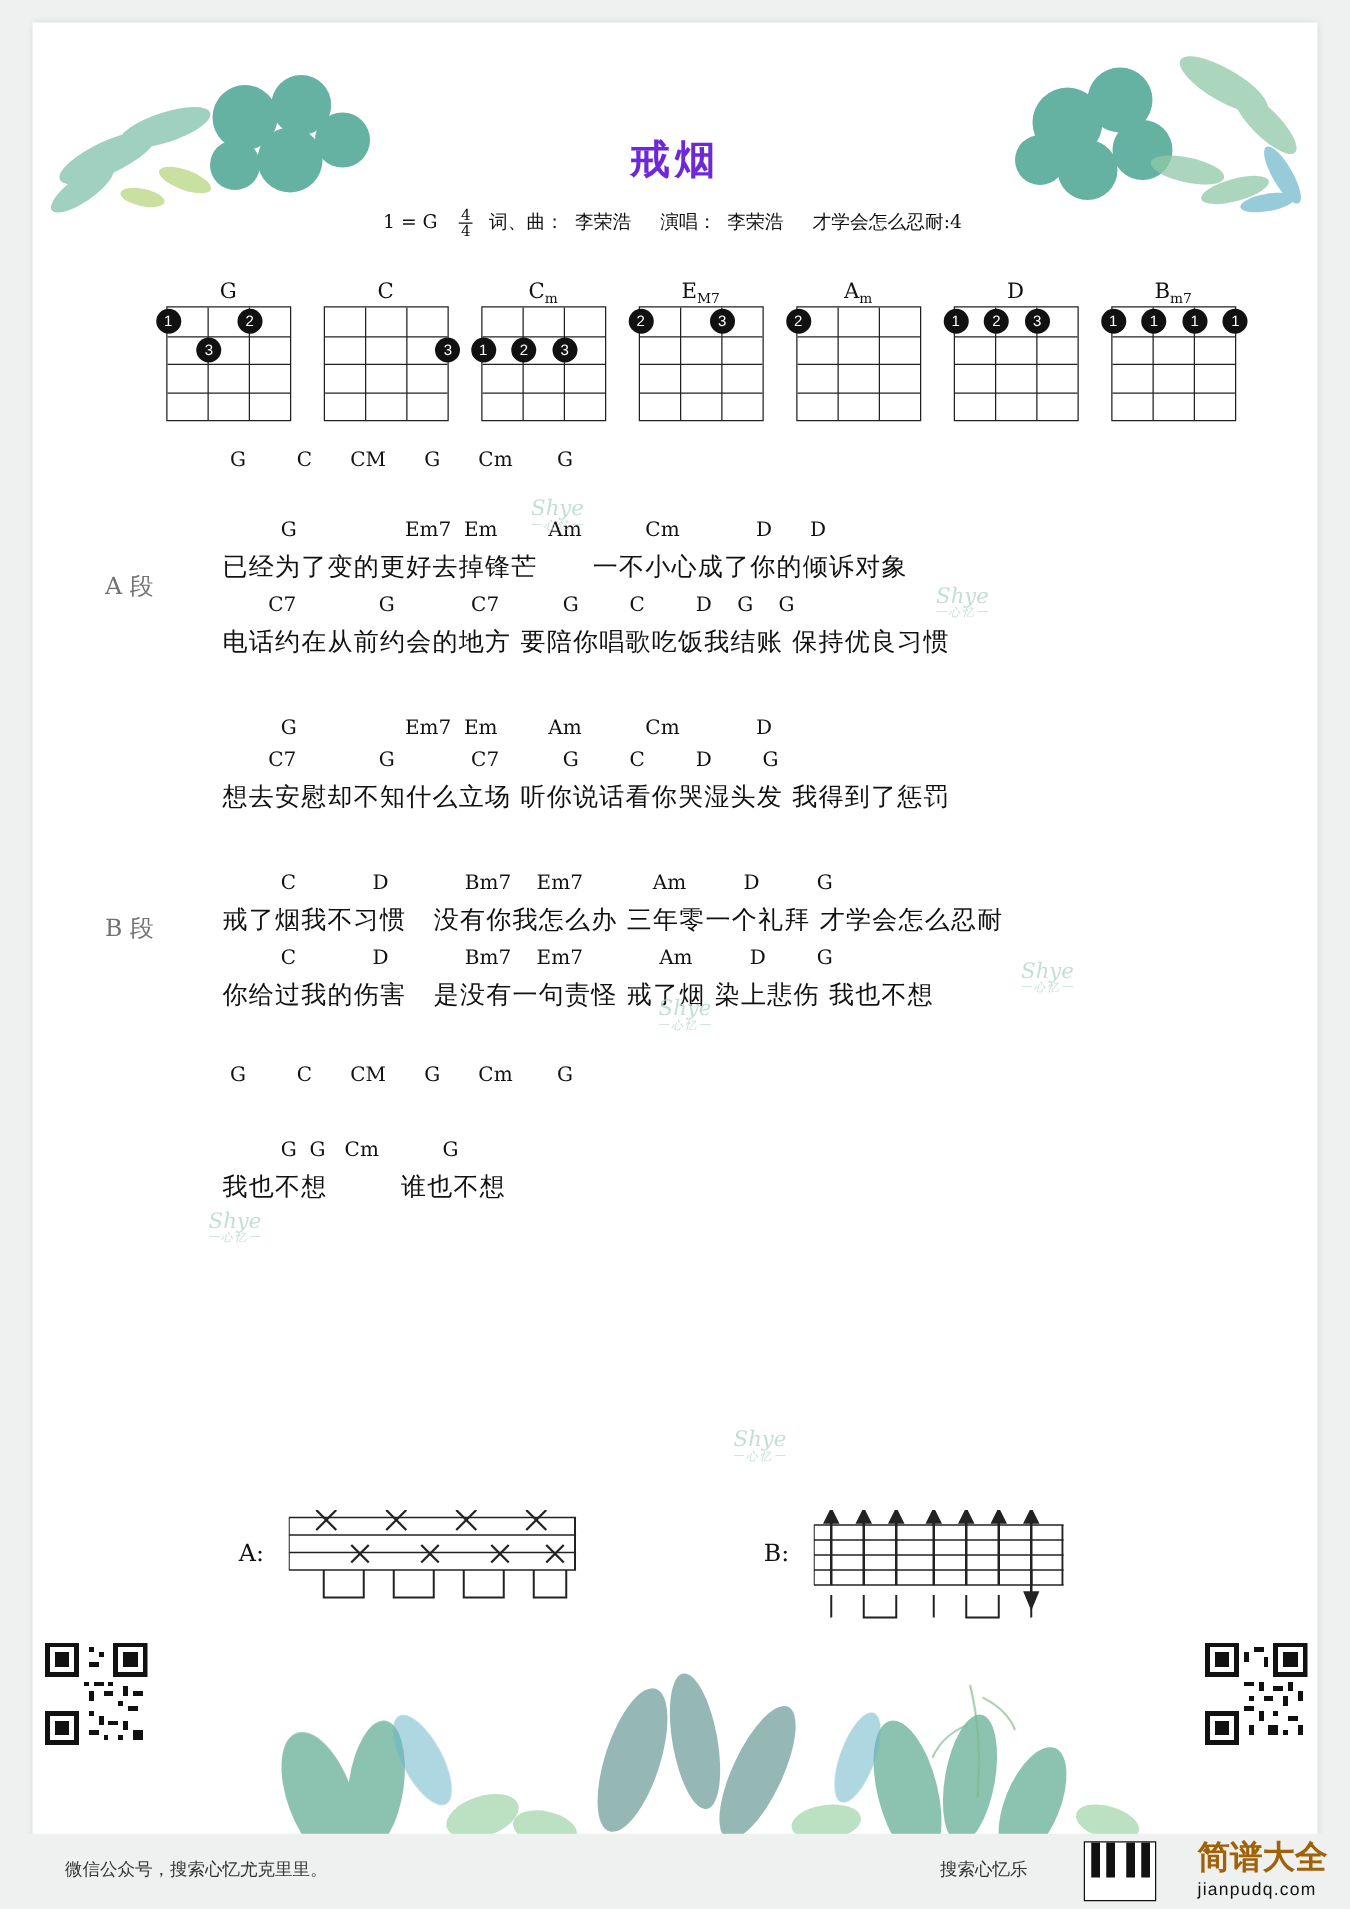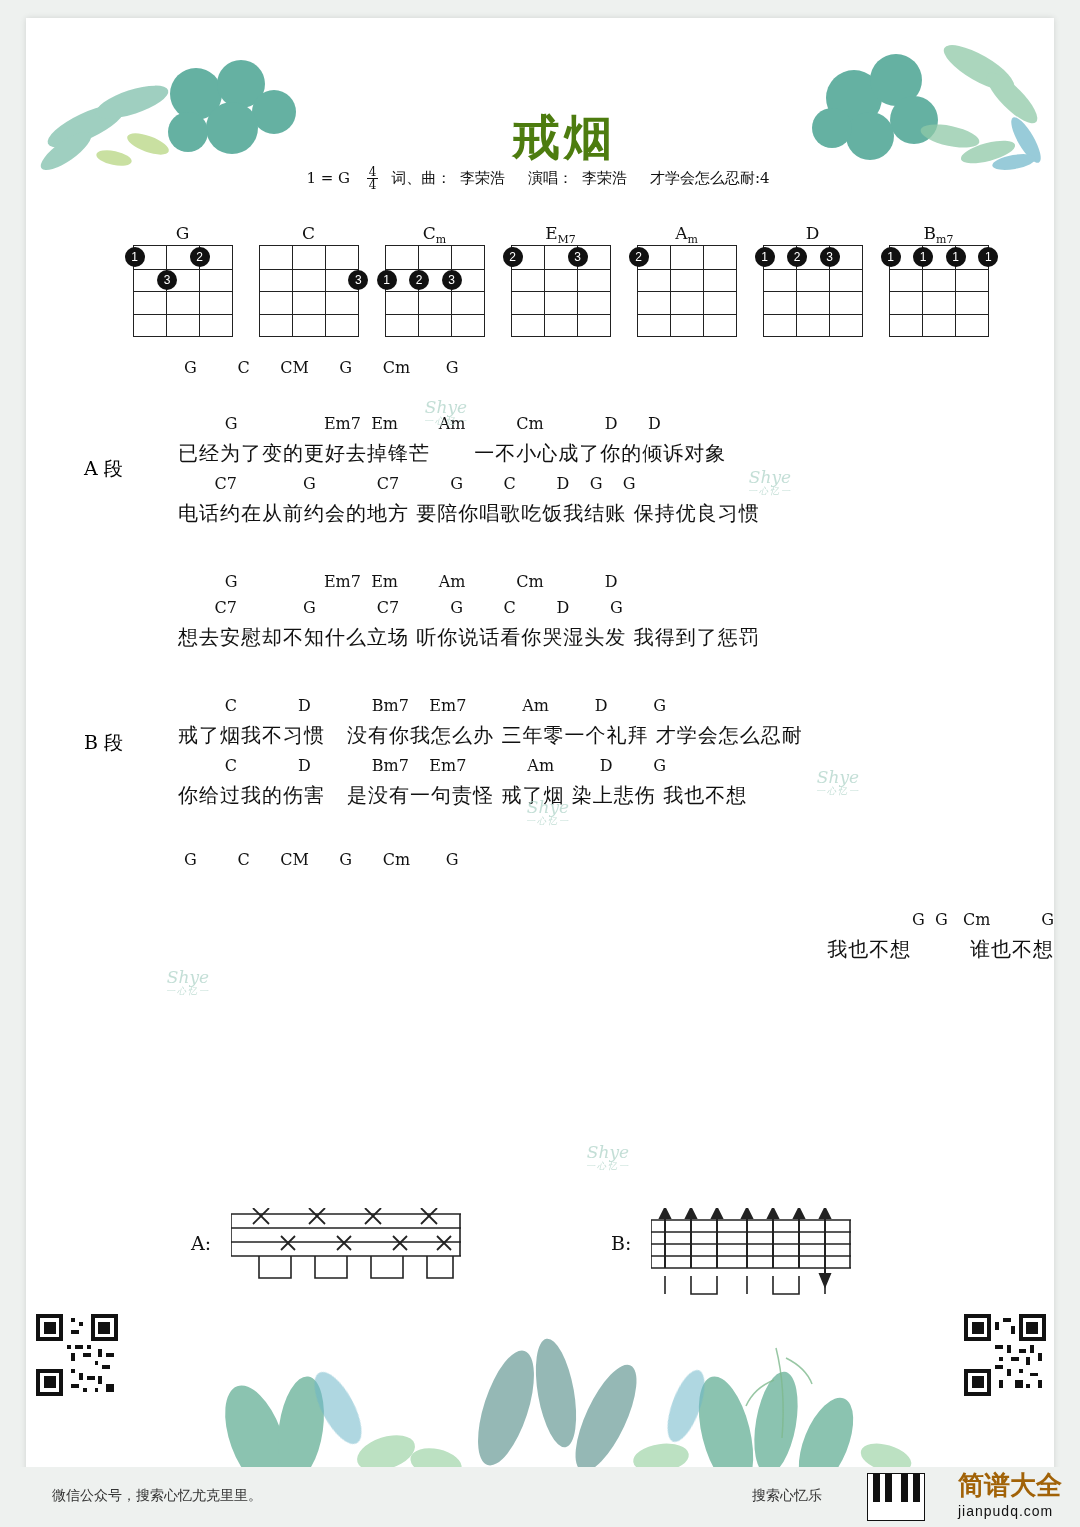--- a/index.html
+++ b/index.html
@@ -15,21 +15,21 @@
     background:#ffffff;
     box-shadow:0 0 6px rgba(0,0,0,0.12);
     overflow:hidden;
   }
   
   .leaf{position:absolute;pointer-events:none;}
   
   .title{
     position:absolute;top:88px;left:0;width:100%;text-align:center;
     font-family:"DejaVu Serif", serif;
-    font-size:48px;font-weight:700;color:#4d7c0f;letter-spacing:4px;padding-left:24px;
+    font-size:32px;font-weight:700;color:#6d28d9;letter-spacing:4px;
   }
   .meta{
     position:absolute;top:148px;left:0;width:100%;
     text-align:center;font-size:15px;color:#111;
     font-family:"DejaVu Serif", serif;
   }
   .meta span{margin-right:4px;}
   .frac{display:inline-block;vertical-align:middle;line-height:1;text-align:center;margin:0 8px;}
   .frac .n{display:block;font-size:12px;border-bottom:1px solid #111;padding:0 2px;}
   .frac .d{display:block;font-size:12px;padding:0 2px;}
@@ -57,21 +57,21 @@
   .row{position:relative;}
   .chordline{
     font-family:"DejaVu Serif", serif;font-size:16px;color:#111;
     white-space:pre;height:26px;letter-spacing:0px;margin-left:18px;
   }
   .lyricline{
     font-family:"DejaVu Serif", serif;font-size:20px;color:#111;
     white-space:pre;height:34px;letter-spacing:1px;margin-left:12px;
   }
   .section-label{
-    position:absolute;font-family:"DejaVu Serif", serif;font-size:19px;color:#000000;
+    position:absolute;font-family:"DejaVu Serif", serif;font-size:19px;color:#737373;
   }
   .wm{
     position:absolute;font-family:"DejaVu Serif",serif;color:#b9d9cf;
     font-size:17px;font-style:italic;opacity:.85;text-align:center;line-height:1.1;
   }
   .wm small{display:block;font-size:9px;letter-spacing:2px;}
   
   .strum{position:absolute;}
   .slabel{position:absolute;font-family:"DejaVu Serif",serif;font-size:19px;color:#111;}
   .footer{
@@ -266,21 +266,21 @@
       <div class="chordline">        C            D            Bm7    Em7           Am         D         G</div>
       <div class="lyricline">戒了烟我不习惯   没有你我怎么办 三年零一个礼拜 才学会怎么忍耐</div>
       <div class="chordline">        C            D            Bm7    Em7            Am         D        G</div>
       <div class="lyricline">你给过我的伤害   是没有一句责怪 戒了烟 染上悲伤 我也不想</div>
     </div>
 
     <div class="row" style="padding-left:140px;margin-top:34px;">
       <div class="chordline">G        C      CM      G      Cm       G</div>
     </div>
 
-    <div class="row" style="padding-left:140px;margin-top:34px;text-align:right;">
+    <div class="row" style="padding-left:140px;margin-top:34px;">
       <div class="chordline">        G  G   Cm          G</div>
       <div class="lyricline">我也不想        谁也不想</div>
     </div>
   </div>
 
   <div class="wm" style="left:398px;top:380px;">
     <span>Shye</span>
     <small>一心忆一</small>
   </div>
   <div class="wm" style="left:722px;top:450px;">

